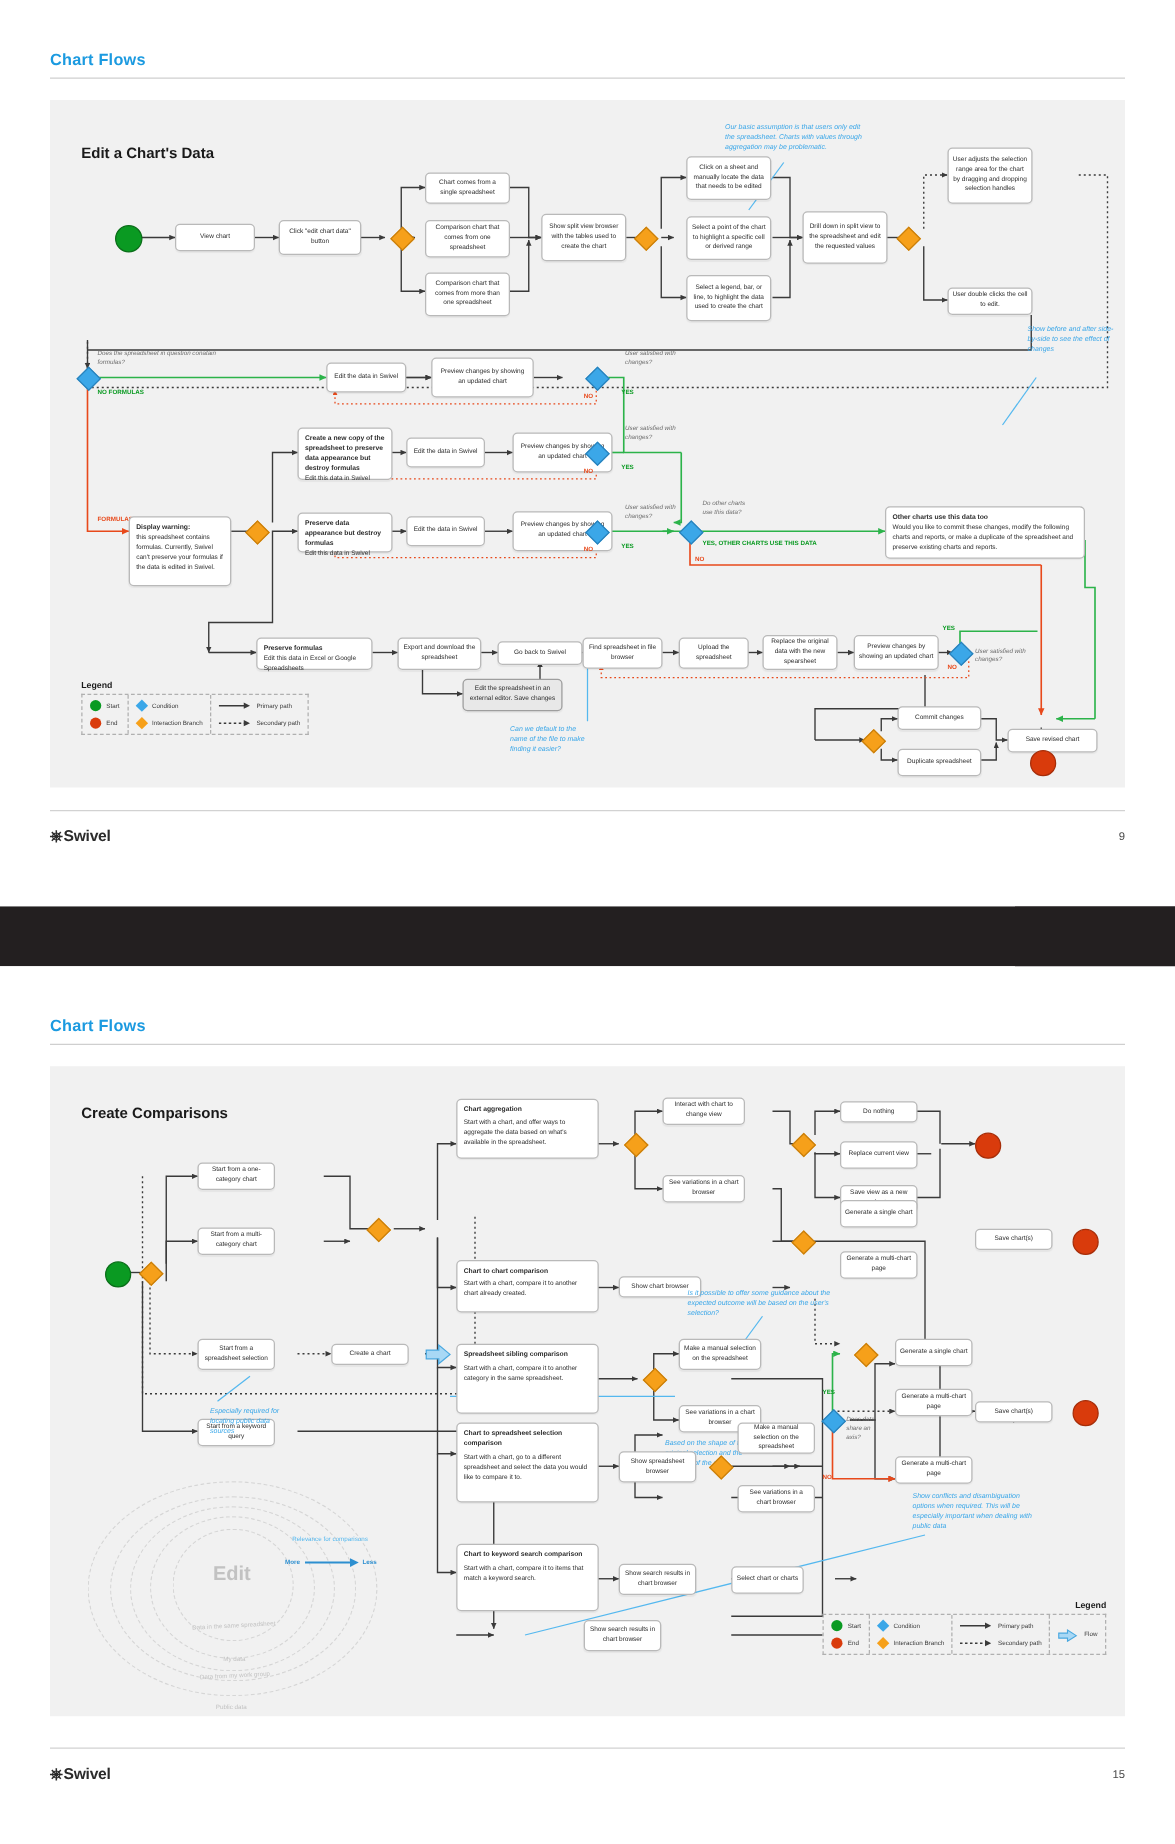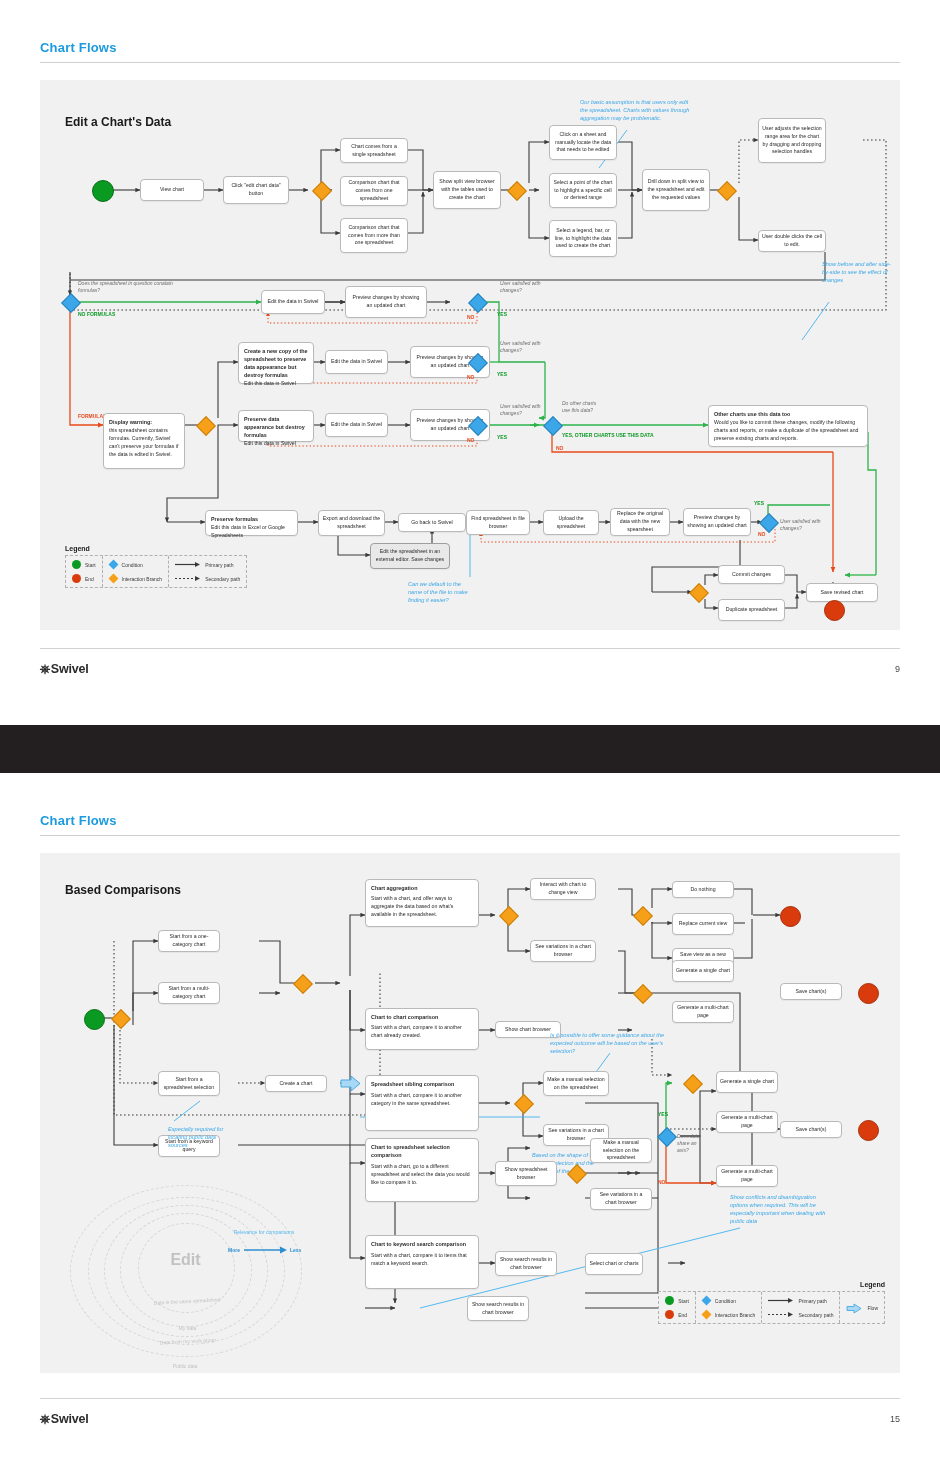--- a/index.html
+++ b/index.html
@@ -350,21 +350,21 @@
 
 <div class="page">
 <div class="page-inner" style="height:702px;">
 
   <div class="hdr">
     <div class="hdr-title">Chart Flows</div>
     <div class="hdr-rule"></div>
   </div>
 
   <div class="canvas canvas2">
-    <div class="canvas-title" style="left:25px;top:30px;">Based Comparisons</div>
+    <div class="canvas-title" style="left:25px;top:30px;">Create Comparisons</div>
 
     <svg class="wires" width="860" height="520">
       <g fill="none" stroke="#3a3a3a" stroke-width="1.1" marker-end="url(#a-dk)">
         <path d="M64,165 H80"></path>
         <path d="M93,158 V88 H118"></path>
         <path d="M93,172 V140 H118"></path>
         <path d="M219,88 H240 V130 H262"></path>
         <path d="M219,140 H240"></path>
         <path d="M275,130 H300"></path>
         <path d="M310,123 V62 H325"></path>

